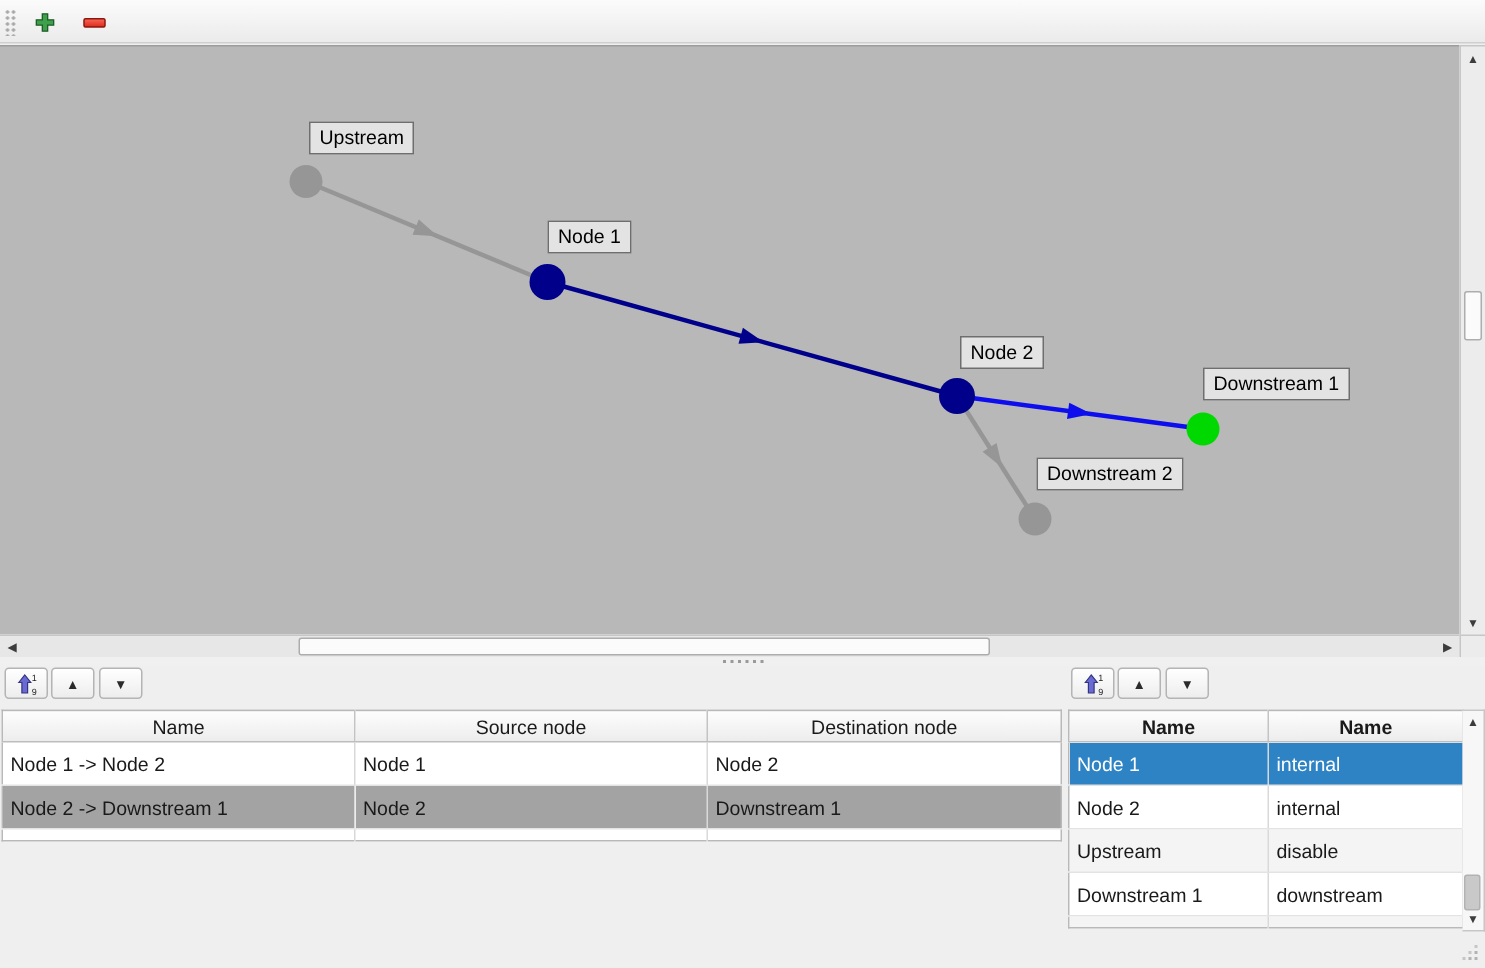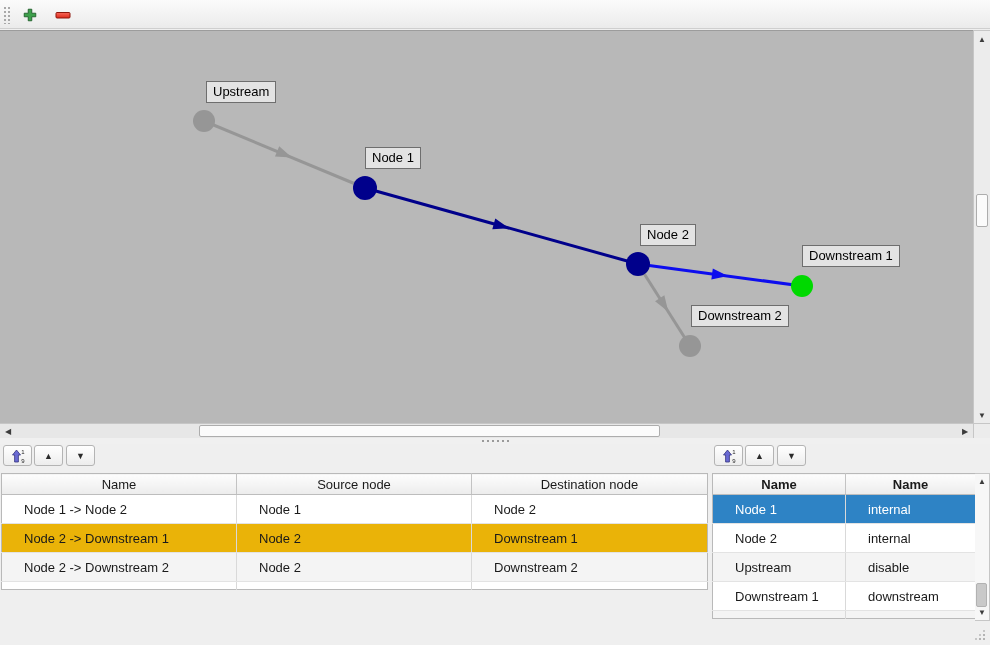--- a/index.html
+++ b/index.html
@@ -84,21 +84,21 @@
   .nodes-table { position:absolute; left:712px; top:473px; width:263px; border:1px solid #b9b9b9; }
   th {
     height:21px; font-weight:normal; font-size:13px; text-align:center;
     background:linear-gradient(#fdfdfd,#ececec);
     border-right:1px solid #c3c3c3; border-bottom:1px solid #bdbdbd;
     overflow:hidden; white-space:nowrap;
   }
   th:last-child { border-right:none; }
   .nodes-table th { font-weight:bold; }
   td {
-    height:29px; padding-left:22px; vertical-align:middle;
+    height:29px; padding-left:5px; vertical-align:middle;
     border-right:1px solid #d9d9d9; border-bottom:1px solid #e3e3e3;
     overflow:hidden; white-space:nowrap;
   }
   td:last-child { border-right:none; }
   tr.partial td { height:8px; border-bottom:none; }
   
   .tscroll {
     position:absolute; left:975px; top:473px; width:15px; height:148px;
     background:#f7f7f7; border:1px solid #c6c6c6; border-left:none;
   }
@@ -225,29 +225,24 @@
           <th>Source node</th>
           <th>Destination node</th>
         </tr>
       </thead>
     <tbody id="edges-body">
         <tr style="background: rgb(255, 255, 255);">
           <td>Node 1 -&gt; Node 2</td>
           <td>Node 1</td>
           <td>Node 2</td>
         </tr>
-        <tr style="background: #eab308;">
+        <tr style="background: #a3a3a3;">
           <td>Node 2 -&gt; Downstream 1</td>
           <td>Node 2</td>
           <td>Downstream 1</td>
-        </tr>
-        <tr style="background: rgb(244, 244, 244);">
-          <td>Node 2 -&gt; Downstream 2</td>
-          <td>Node 2</td>
-          <td>Downstream 2</td>
         </tr>
         <tr class="partial">
           <td></td>
           <td></td>
           <td></td>
         </tr>
       </tbody>
   </table>
 
   <table class="nodes-table">

